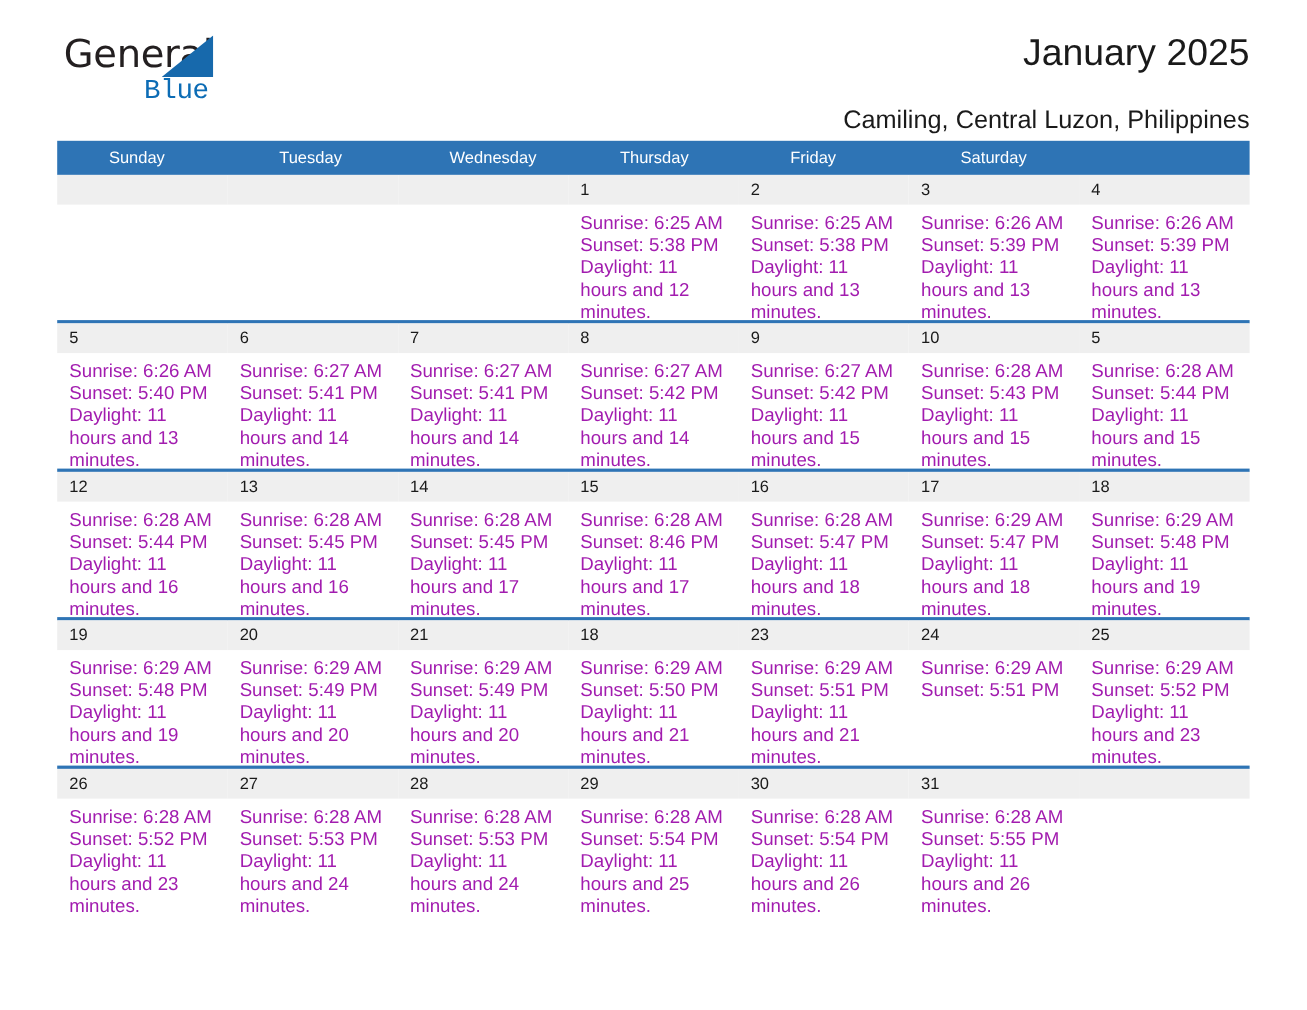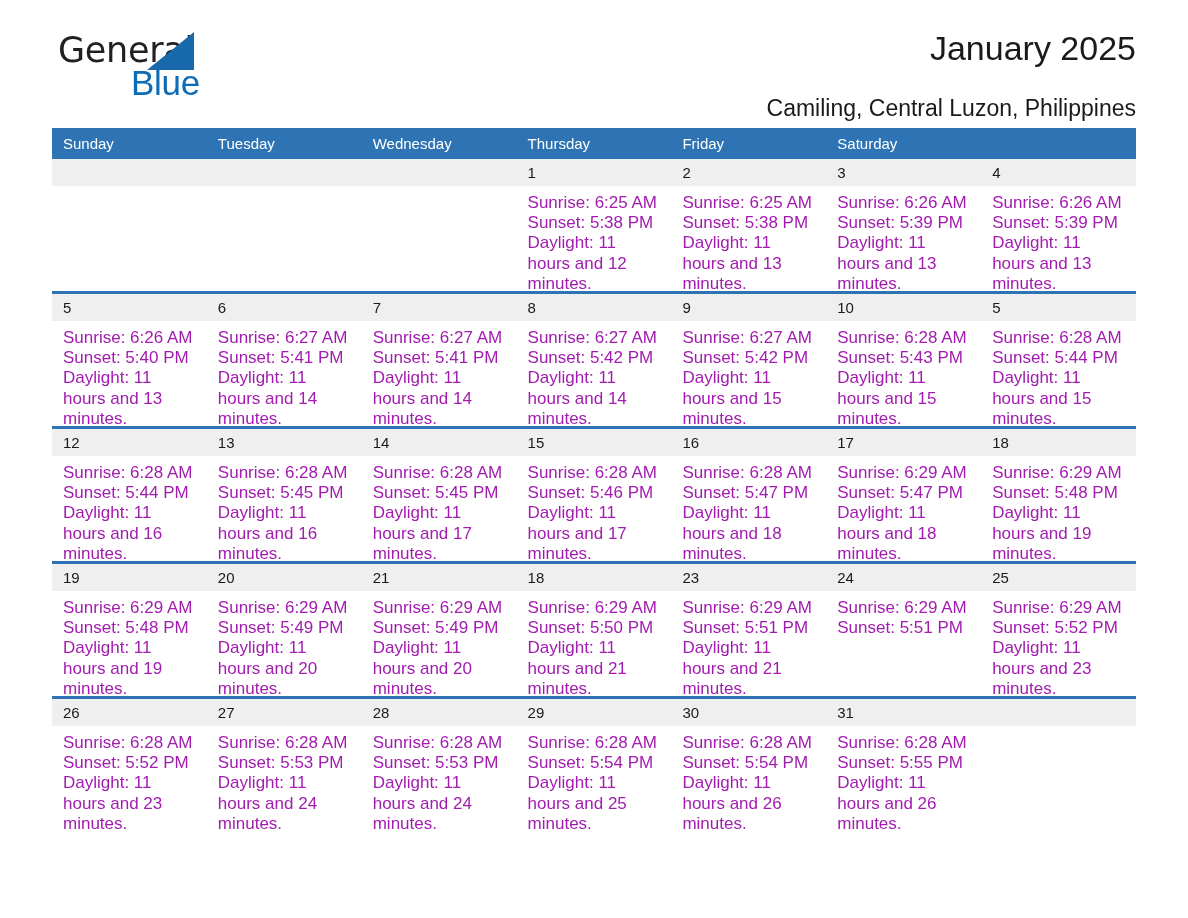--- a/index.html
+++ b/index.html
@@ -46,25 +46,25 @@
     line-height: 40px;
     letter-spacing: -0.3px;
     color: #231f20;
     font-family: "DejaVu Sans", sans-serif;
     font-weight: 400;
   }
   .brand-blue {
     position: absolute;
     left: 79px;
     top: 33px;
-    font-size: 35px;
+    font-size: 25px;
     line-height: 40px;
     letter-spacing: -0.3px;
     color: #0c6cb5;
-    font-family: Liberation Sans, sans-serif;
+    font-family: Liberation Mono, monospace;
     font-weight: 400;
   }
   .brand-triangle {
     position: absolute;
     left: 95px;
     top: 2px;
     width: 47px;
     height: 38px;
     background: #1769ac;
     clip-path: polygon(0 100%, 100% 100%, 100% 0);
@@ -104,20 +104,21 @@
     height: 31px;
   }
   .weekday-cell {
     display: flex;
     align-items: center;
     padding-left: 11px;
     color: #ffffff;
     font-size: 15px;
     line-height: 18px;
     font-weight: 400;
+    margin-left: 36px;
   }
 
   .week {
     border-top: 3px solid #2e74b5;
   }
   .week:first-of-type {
     border-top: none;
   }
   .week-grid {
     display: grid;
@@ -313,21 +314,21 @@
               <div class="day-body">
                 <div>Sunrise: 6:28 AM</div>
                 <div>Sunset: 5:45 PM</div>
                 <div class="daylight">Daylight: 11 hours and 17 minutes.</div>
               </div>
             </div>
             <div class="day-cell">
               <div class="day-number-band">15</div>
               <div class="day-body">
                 <div>Sunrise: 6:28 AM</div>
-                <div>Sunset: 5:46 PM</div>
+                <div>Sunset: 8:46 PM</div>
                 <div class="daylight">Daylight: 11 hours and 17 minutes.</div>
               </div>
             </div>
             <div class="day-cell">
               <div class="day-number-band">16</div>
               <div class="day-body">
                 <div>Sunrise: 6:28 AM</div>
                 <div>Sunset: 5:47 PM</div>
                 <div class="daylight">Daylight: 11 hours and 18 minutes.</div>
               </div>

